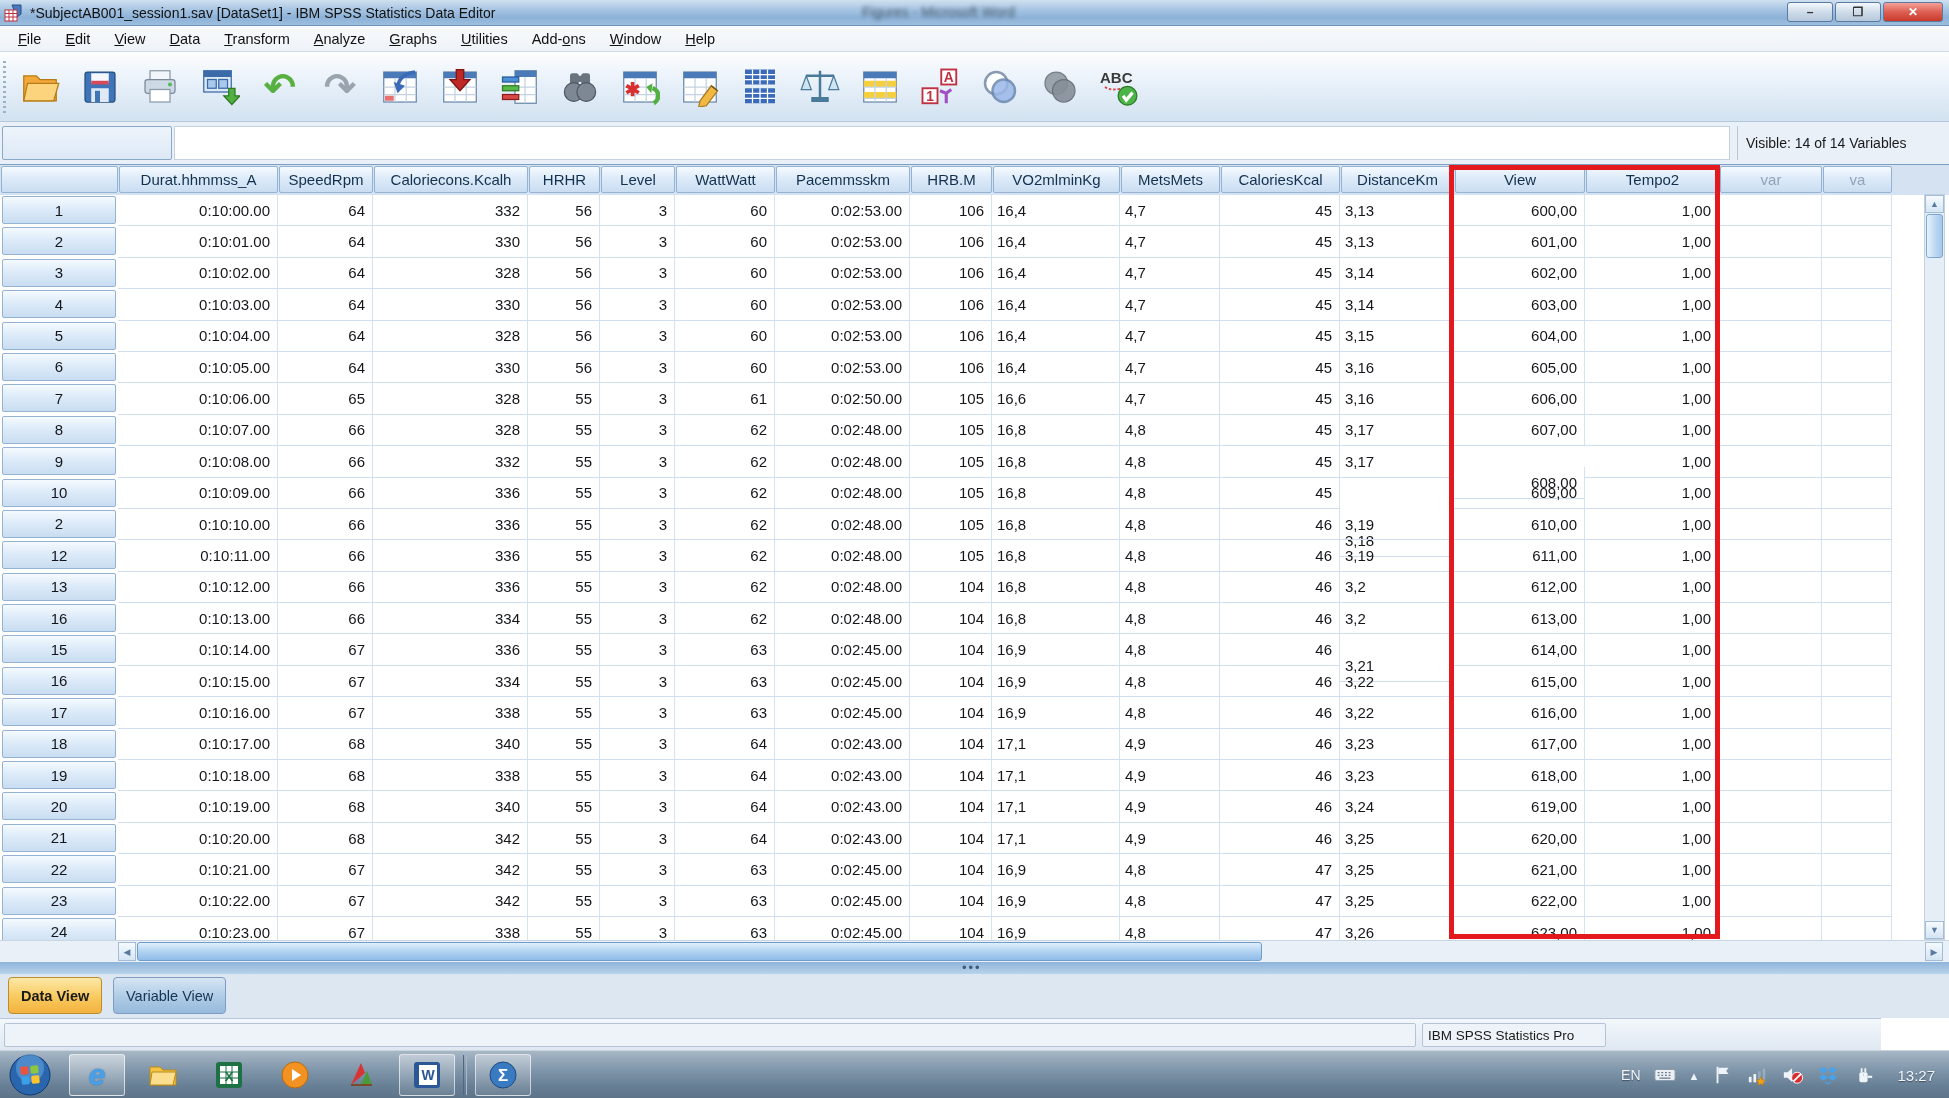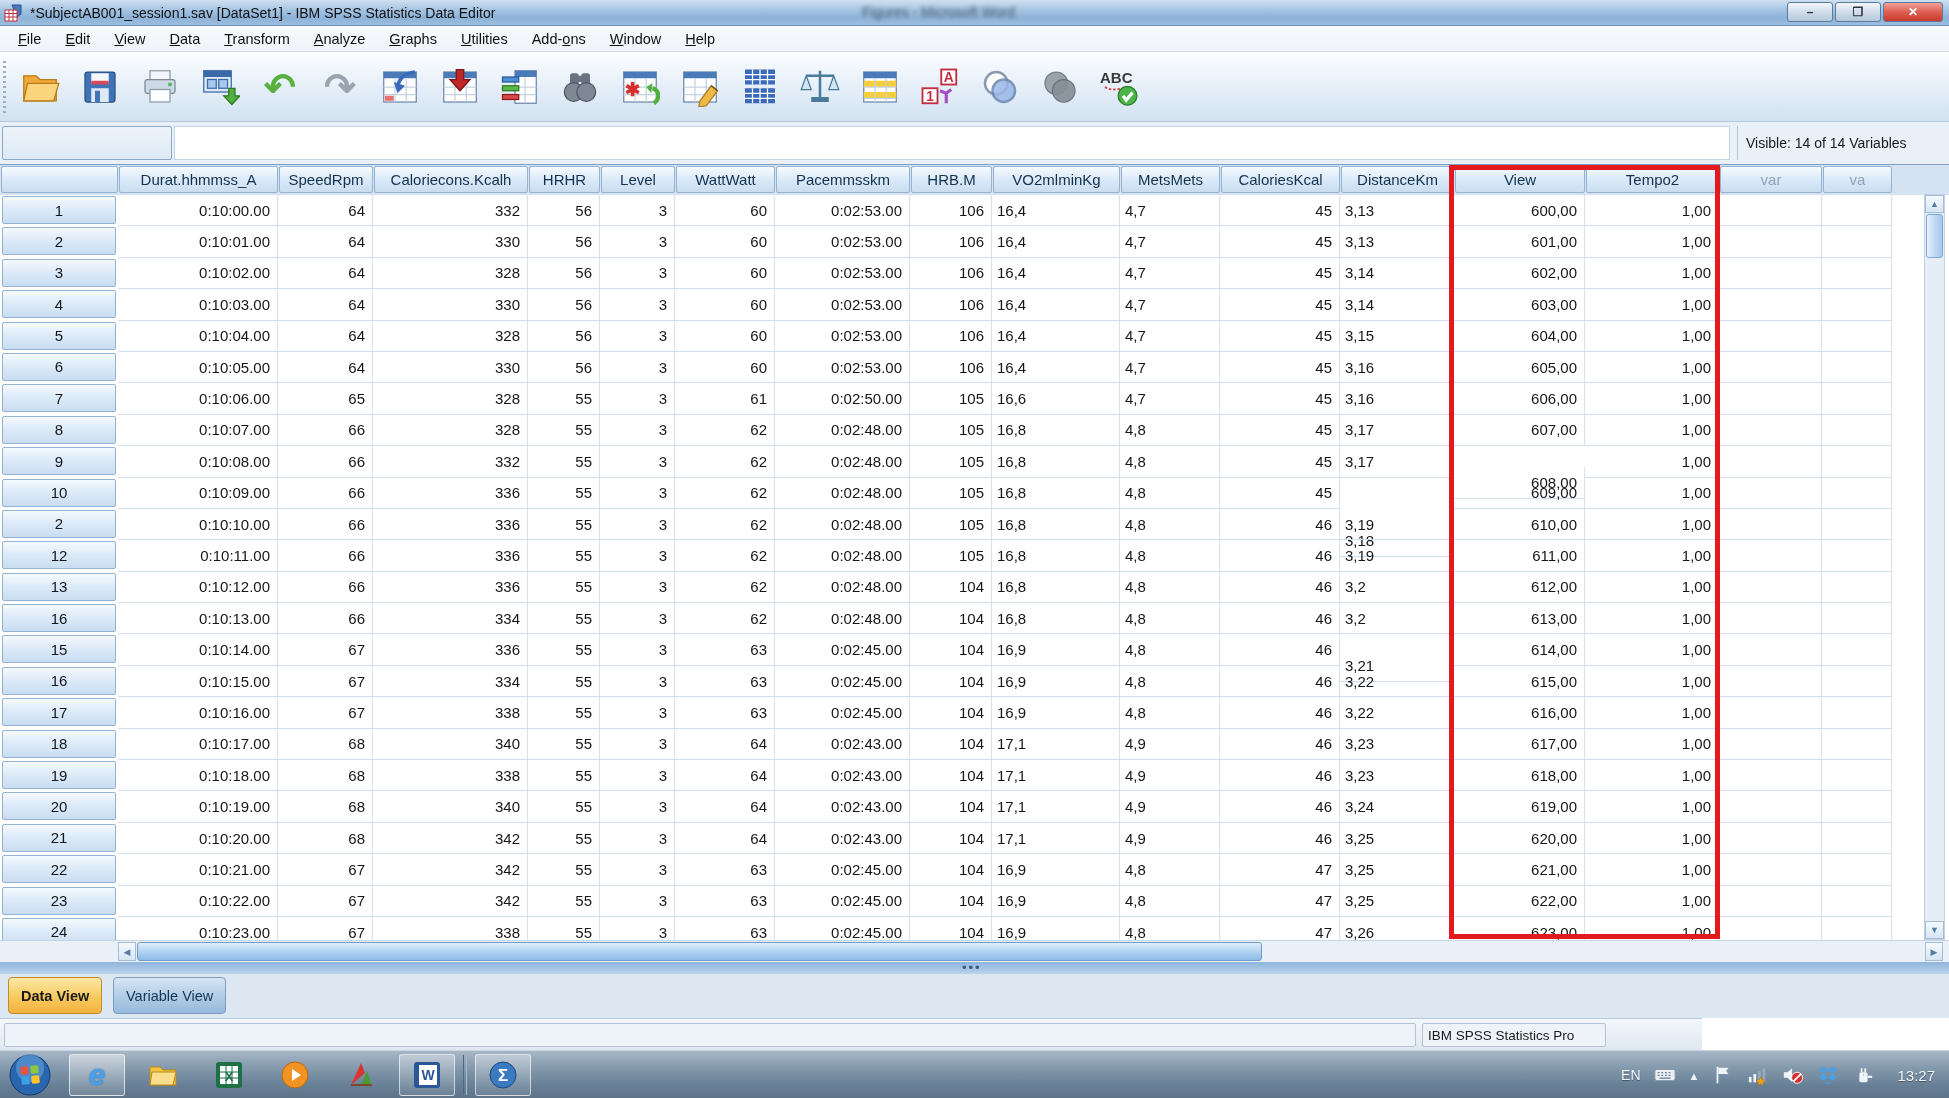--- a/index.html
+++ b/index.html
@@ -85,21 +85,21 @@
 
   
   .tabbar{position:absolute;left:0;top:974px;width:1949px;height:44px;background:#dde7f2}
   .tab{position:absolute;top:3px;height:37px;border-radius:4px;display:flex;align-items:center;justify-content:center;
     font-size:14.5px;padding:0 12px}
   .tab.active{left:8px;background:linear-gradient(#fce8a8,#f8c95e 55%,#f3b23f);border:1px solid #bb8d2e;
     font-weight:bold;color:#1a1a1a}
   .tab.idle{left:113px;background:linear-gradient(#d7e5f3,#aecbe6 55%,#97badc);border:1px solid #7d9cc0;color:#143452}
 
   
-  .statusbar{position:absolute;left:0;top:1018px;width:1702px;height:32px;
+  .statusbar{position:absolute;left:0;top:1018px;width:1881px;height:32px;
     background:linear-gradient(#f3f7fb,#dfe8f2);border-top:1px solid #b8c8da}
   .sfield{position:absolute;left:4px;top:4px;width:1412px;height:24px;background:#eef3f9;
     border:1px solid #b5c3d4;border-radius:2px}
   .sproc{position:absolute;left:1422px;top:4px;width:184px;height:24px;border:1px solid #b5c3d4;border-radius:2px;
     display:flex;align-items:center;padding-left:5px;font-size:13.5px;color:#1a1a1a;
     white-space:nowrap;overflow:hidden;background:#eef3f9}
   .stooltip{position:absolute;left:1606px;top:2px;width:341px;height:27px;background:#fbfbf5;
     border:1px solid #8a8a8a;box-shadow:2px 2px 3px rgba(0,0,0,.25);
     display:flex;align-items:center;justify-content:center;font-size:14px;color:#222;white-space:nowrap}
 

